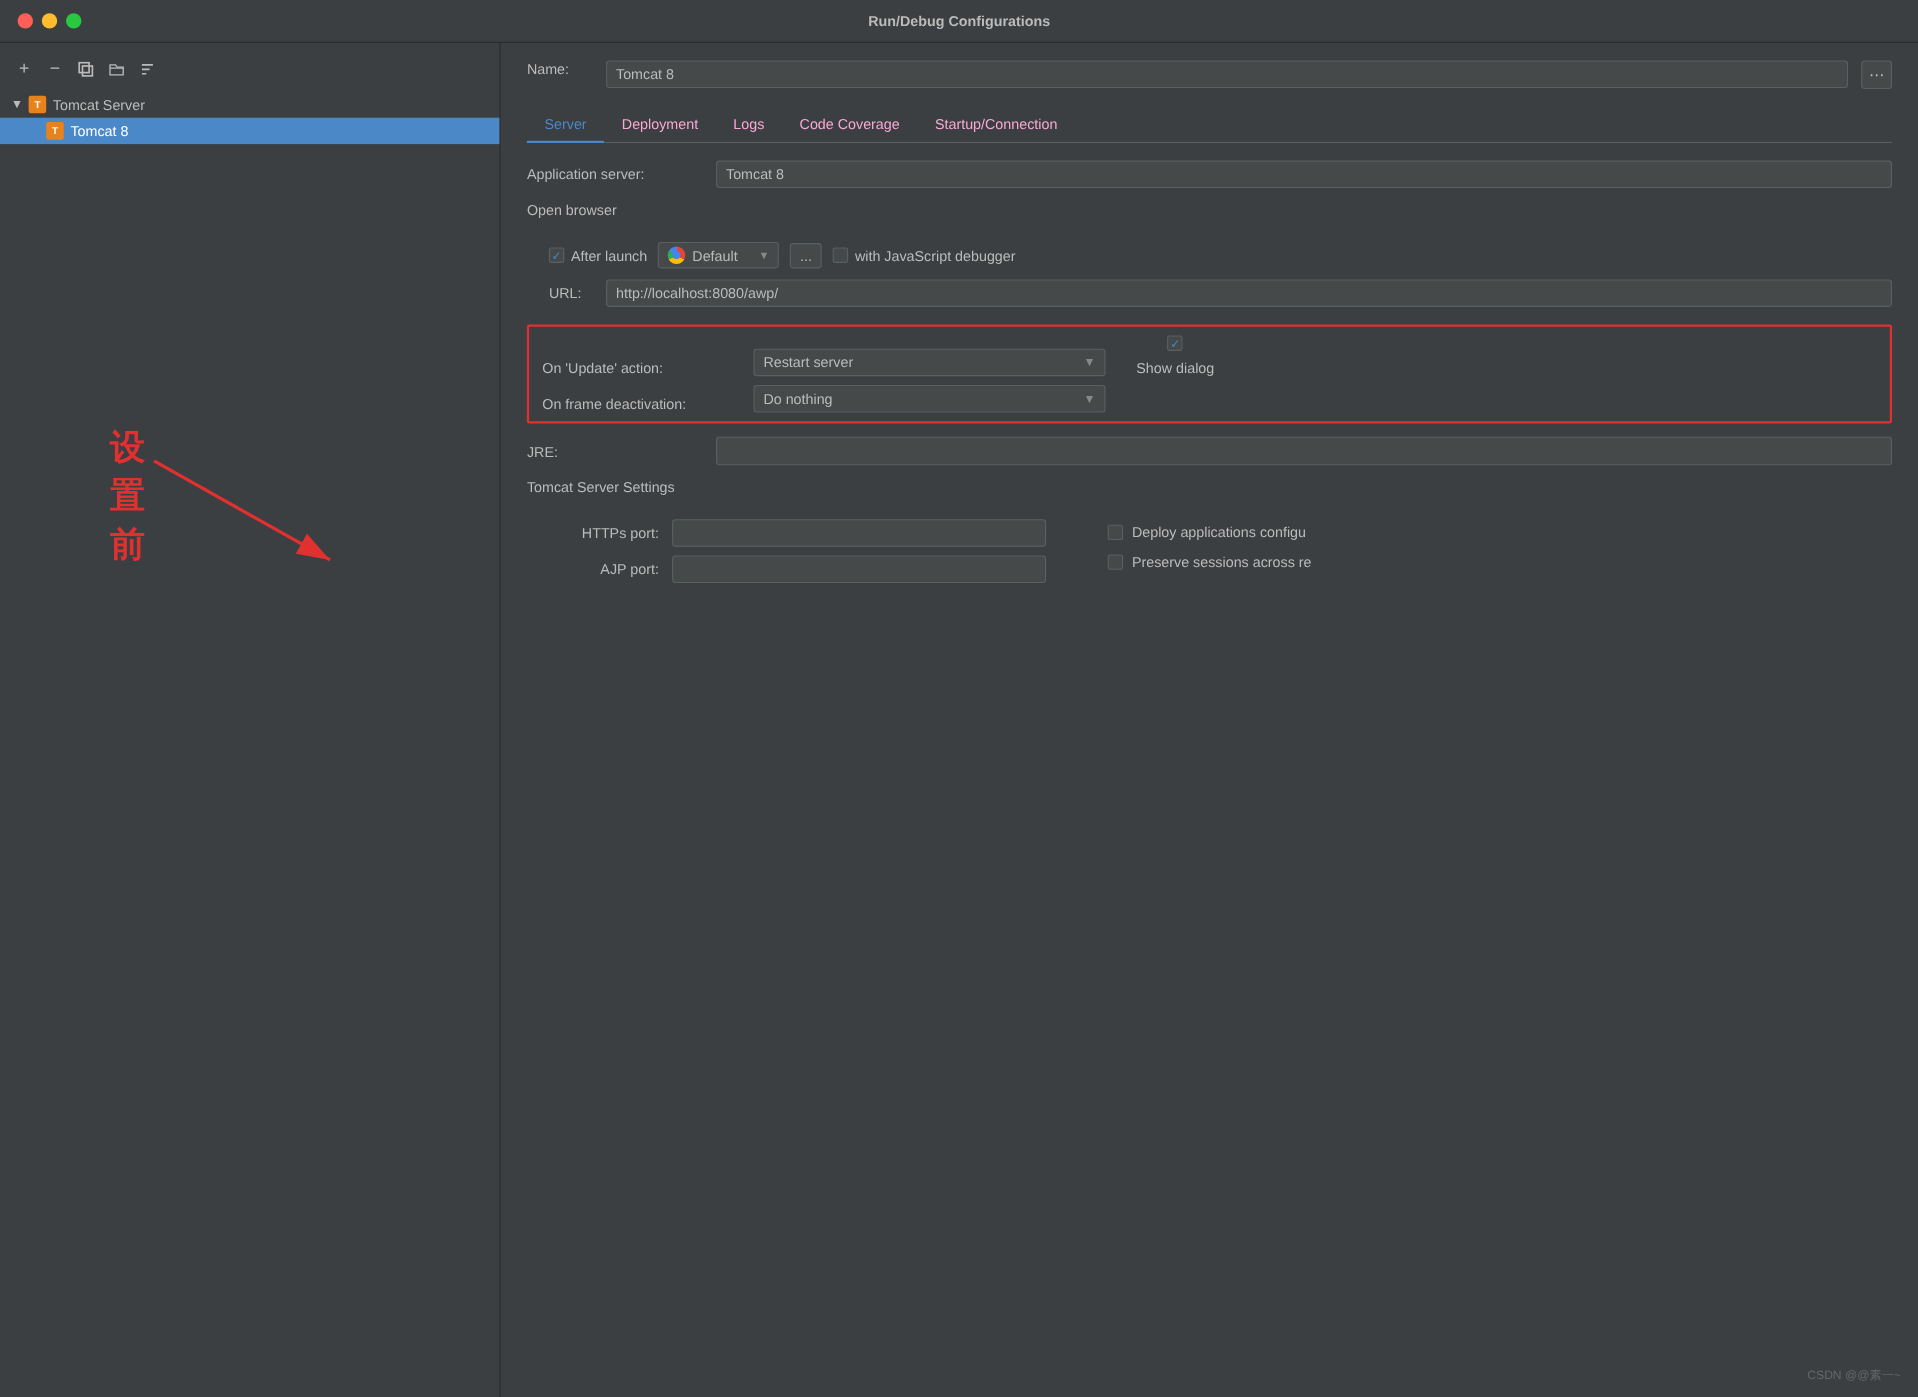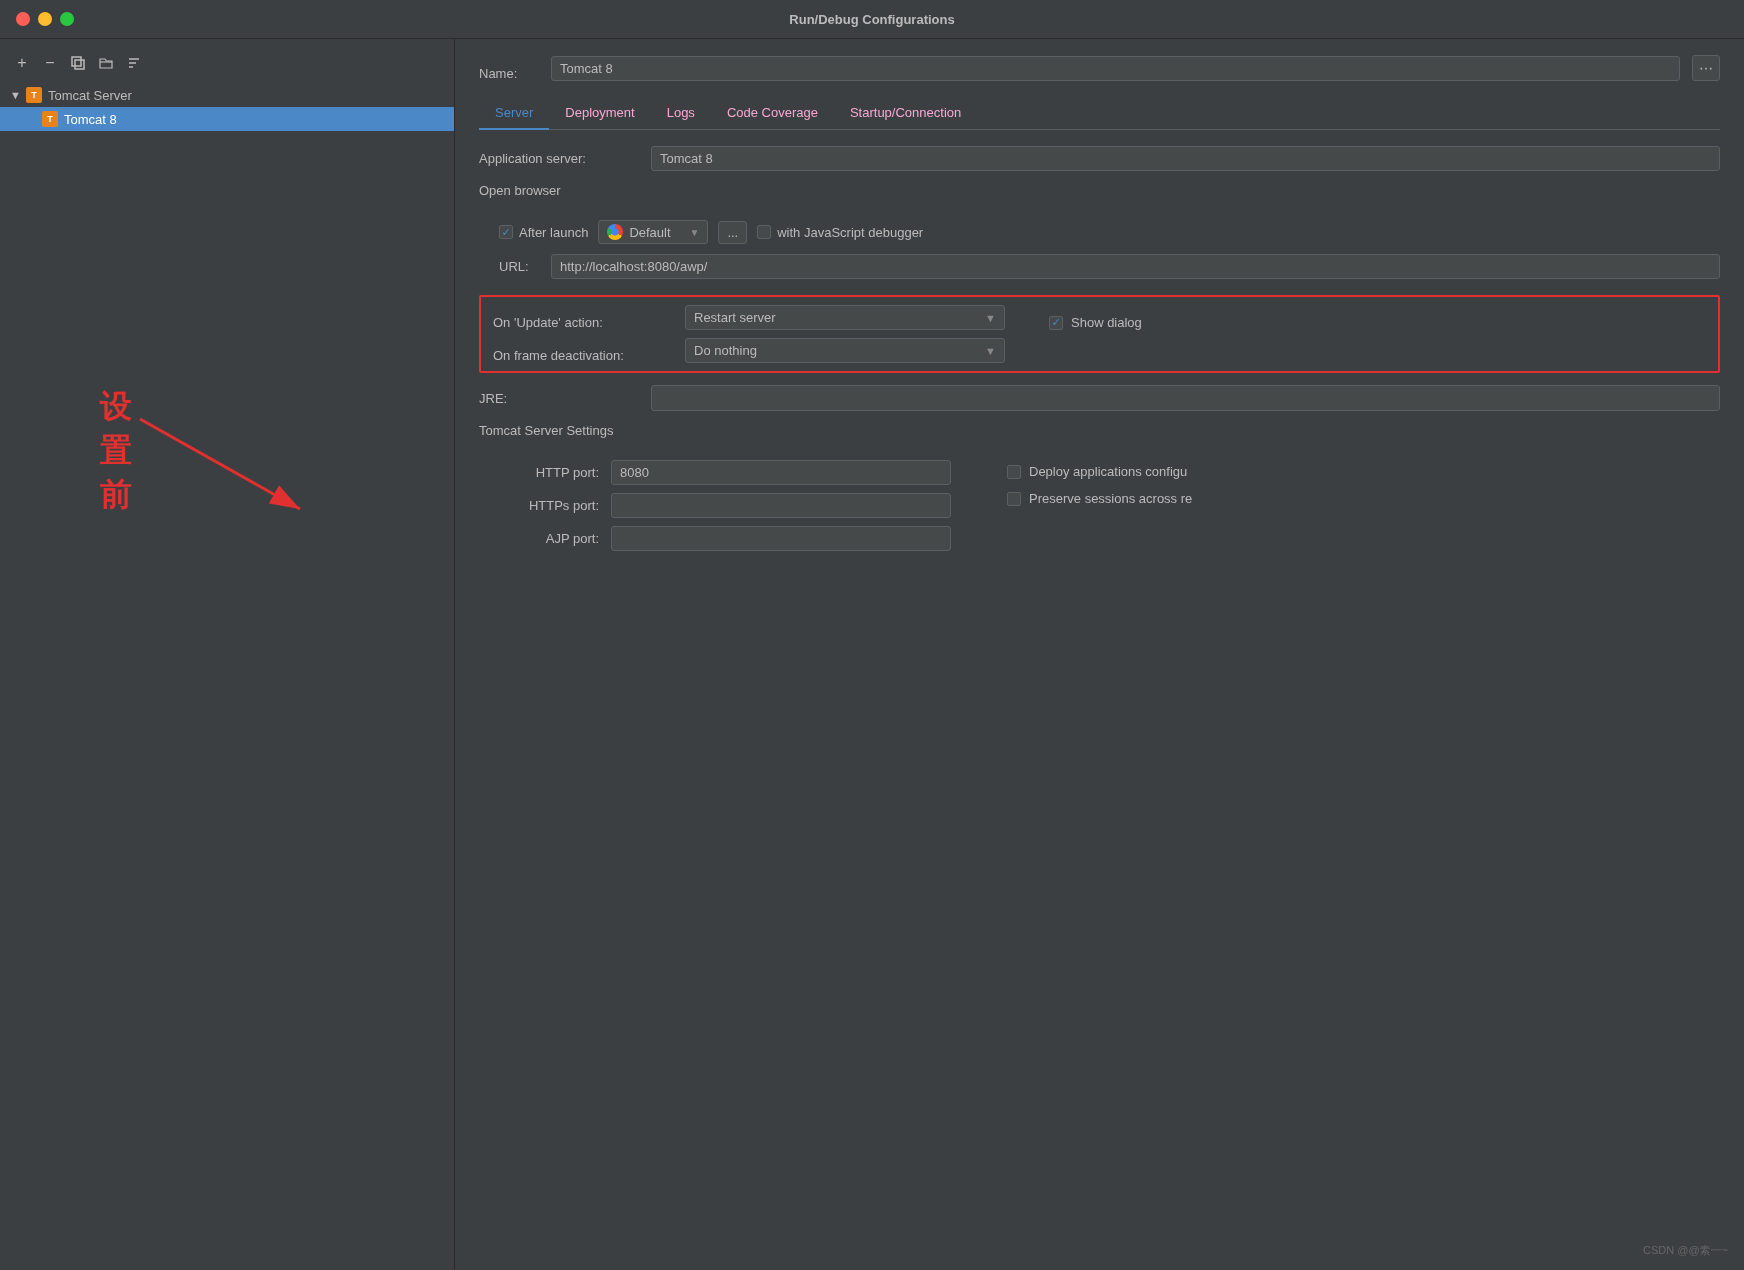--- a/index.html
+++ b/index.html
@@ -151,21 +151,21 @@
       display: flex;
       flex-direction: column;
       overflow: hidden;
     }
 
     .content-header {
       padding: 16px 24px 0 24px;
     }
     .name-row {
       display: flex;
-      align-items: flex-end;
+      align-items: flex-start;
       gap: 12px;
       margin-bottom: 16px;
     }
     .name-label {
       color: #bbbbbb;
       font-size: 13px;
       min-width: 60px;
     }
     .name-input {
       background: #45494a;
@@ -402,21 +402,22 @@
       font-size: 13px;
     }
     .action-select-arrow {
       color: #888;
       font-size: 11px;
     }
     .show-dialog-row {
       display: flex;
       align-items: center;
       gap: 8px;
-      margin-left: 32px;
+      margin-left: 16px;
+      flex-direction: column;
     }
     .show-dialog-label {
       color: #bbbbbb;
       font-size: 13px;
     }
 
     
     .jre-input {
       background: #45494a;
       border: 1px solid #5a5f61;
@@ -627,24 +628,20 @@
       </div>
 
       <div class="form-row">
         <span class="settings-section-title">Tomcat Server Settings</span>
       </div>
 
       <div style="display:flex; gap: 32px;">
 
         <div>
           <div class="port-row">
-            <span class="port-label">HTTP port:</span>
-            <input class="port-input" type="text" value="8080" style="">
-          </div>
-          <div class="port-row">
             <span class="port-label">HTTPs port:</span>
             <input class="port-input" type="text" style="">
           </div>
           <div class="port-row">
             <span class="port-label">AJP port:</span>
             <input class="port-input" type="text" style="">
           </div>
         </div>
 
         <div style="display:flex; flex-direction: column; gap:12px; padding-top: 4px;">

